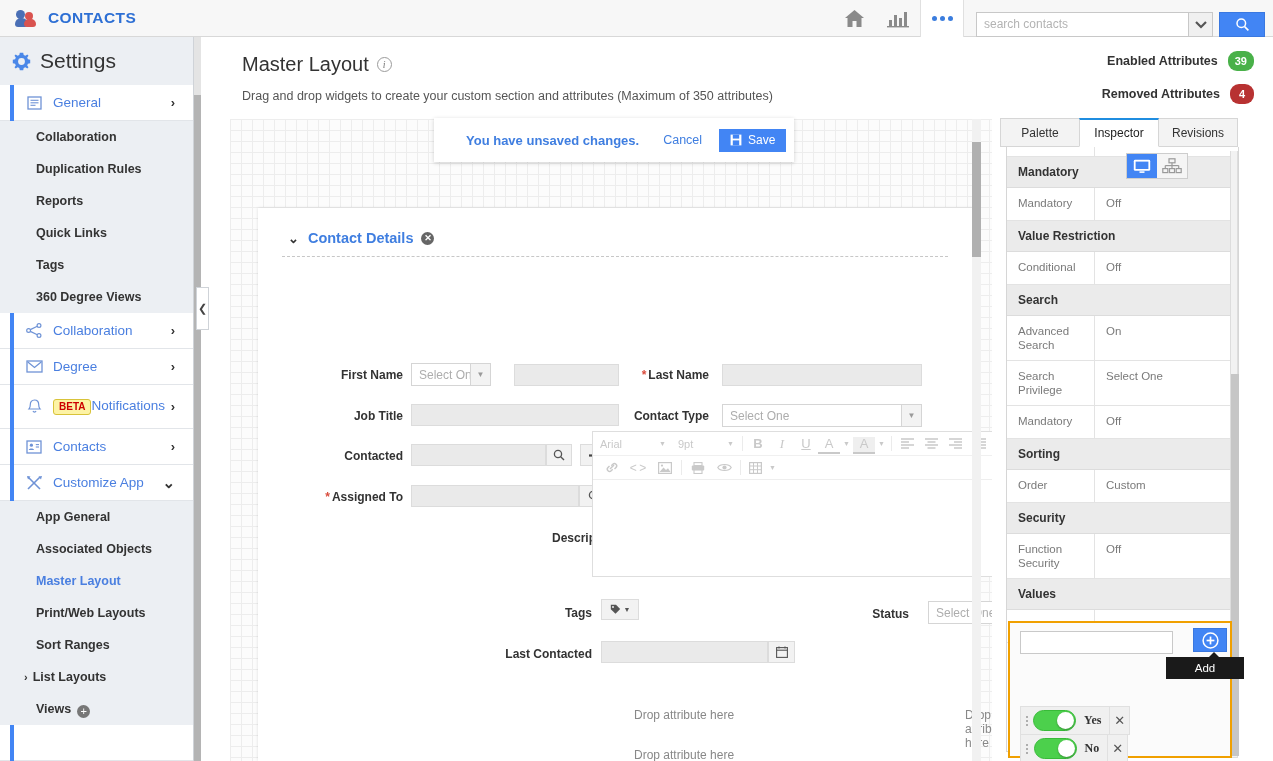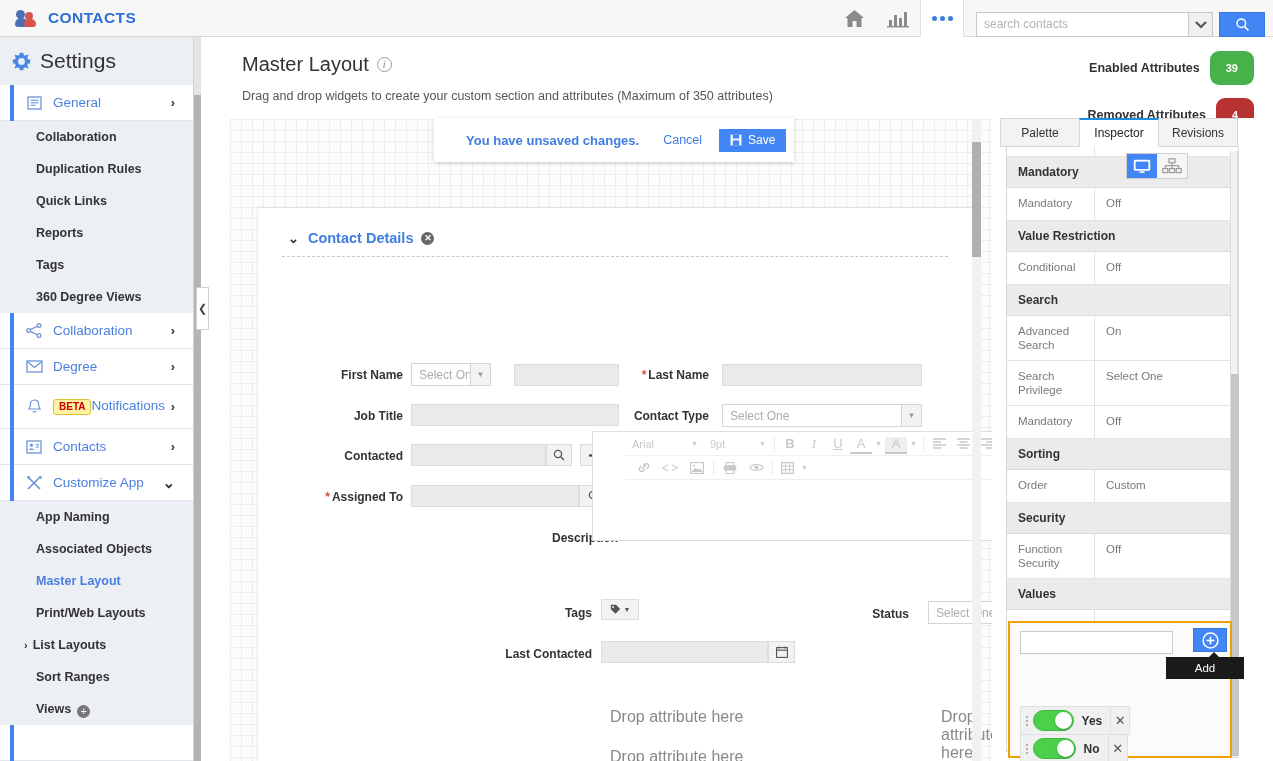--- a/index.html
+++ b/index.html
@@ -111,22 +111,22 @@
   .info-circle {
     display:inline-flex; align-items:center; justify-content:center; width:15px; height:15px;
     border:1px solid #9b9b9b; border-radius:50%; color:#777; font-size:10px; font-style:italic;
     margin-left:8px; font-family:"Liberation Serif", serif;
   }
   #page-sub { position:absolute; left:33px; top:52px; font-size:12.5px; color:#555; }
   #attr-stats { position:absolute; right:19px; top:14px; text-align:right; }
   .stat-row { display:flex; align-items:center; justify-content:flex-end; margin-bottom:13px; }
   .stat-label { font-size:12.5px; font-weight:bold; color:#333; margin-right:10px; }
   .pill {
-    min-width:24px; height:34px; border-radius:9px; color:#fff; font-size:11px; font-weight:bold;
-    display:inline-flex; align-items:center; justify-content:center; padding:0 16px;
+    min-width:24px; height:20px; border-radius:9px; color:#fff; font-size:11px; font-weight:bold;
+    display:inline-flex; align-items:center; justify-content:center; padding:0 7px;
   }
 
   
   #canvas-area {
     position:absolute; left:21px; top:82px; width:762px; height:642px;
     background-color: #fcfcfc;
     background-image:
       linear-gradient(to right, #ededed 1px, transparent 1px),
       linear-gradient(to bottom, #ededed 1px, transparent 1px);
     background-size: 11px 11px;
@@ -197,21 +197,21 @@
 
   
   #editor { position:absolute; left:390px; top:401px; width:546px; height:146px; border:1px solid #dedede; background:#fff; }
   #editor-tb1 { height:24px; display:flex; align-items:center; border-bottom:1px solid #f0f0f0; }
   #editor-tb2 { height:24px; display:flex; align-items:center; border-bottom:1px solid #eee; }
   .etool { display:flex; align-items:center; justify-content:center; height:24px; color:#c9c9c9; font-size:12px; }
   .esep { width:1px; height:15px; background:#ebebeb; margin:0 3px; }
   .efont { width:78px; font-size:11px; color:#c9c9c9; padding-left:7px; display:flex; align-items:center; }
   .efont .car { margin-left:auto; margin-right:5px; font-size:7px; }
 
-  .drop-here { position:absolute; font-size:16px; color:#888; }
+  .drop-here { position:absolute; font-size:12px; color:#888;margin-left:24px; }
 
   
   #cv-box { position:absolute; left:609px; top:595px; width:252px; height:66px; border:2px solid #f0a000; background:#fff; }
   .toggle-off {
     position:absolute; width:52px; height:20px; border-radius:10px; background:#f0f0f0; border:1px solid #dcdcdc;
   }
   .toggle-off .knob {
     position:absolute; left:1px; top:1px; width:17px; height:17px; border-radius:50%;
     background:#fff; border:1px solid #dadada;
   }
@@ -270,21 +270,21 @@
   .val-item { position:absolute; height:29px; display:flex; align-items:center; background:#f0f0f0; border:1px solid #e0e0e0; }
   .val-grip { width:14px; display:flex; flex-direction:column; align-items:center; justify-content:center; gap:2px; }
   .val-grip i { width:2px; height:2px; background:#999; border-radius:50%; display:block; }
   .toggle-on {
     width:48px; height:21px; border-radius:11px; background:#4cd04c; position:relative; border:1px solid #38bb38;
   }
   .toggle-on .knob {
     position:absolute; right:1px; top:1px; width:17px; height:17px; border-radius:50%; background:#fff;
     box-shadow:0 1px 2px rgba(0,0,0,.3);
   }
-  .val-label { font-size:12px; font-weight:bold; color:#333; margin:0 8px; }
+  .val-label { font-size:12px; font-weight:bold; color:#333; margin:0 8px;font-family:Liberation Serif, serif; }
   .val-x {
     width:22px; height:27px; display:flex; align-items:center; justify-content:center;
     color:#555; font-size:13px; background:#f0f0f0; border-left:1px solid #e0e0e0; cursor:pointer;
   }
   svg { display:block; }
 </style>
 </head>
 <body>
 
 <div id="topbar">
@@ -364,22 +364,22 @@
           <line x1="3.5" y1="4.3" x2="11.5" y2="4.3" stroke="#6f93d6" stroke-width="1.1"></line>
           <line x1="3.5" y1="6.8" x2="11.5" y2="6.8" stroke="#6f93d6" stroke-width="1.1"></line>
           <line x1="3.5" y1="9.3" x2="8.5" y2="9.3" stroke="#6f93d6" stroke-width="1.1"></line>
         </svg>
     </span>
     <span class="glabel">General</span>
     <span class="chev">›</span>
   </div>
   <div class="side-sub">Collaboration</div>
   <div class="side-sub">Duplication Rules</div>
+  <div class="side-sub">Reports</div>
   <div class="side-sub">Quick Links</div>
-  <div class="side-sub">Reports</div>
   <div class="side-sub">Tags</div>
   <div class="side-sub">360 Degree Views</div>
 
   <div class="side-group">
     <span class="bar"></span>
     <span class="gicon">
       <svg width="16" height="15" viewBox="0 0 16 15">
           <circle cx="13" cy="2.5" r="1.9" stroke="#6f93d6" stroke-width="1.2" fill="none"></circle>
           <circle cx="13" cy="12.5" r="1.9" stroke="#6f93d6" stroke-width="1.2" fill="none"></circle>
           <circle cx="2.6" cy="7.5" r="1.9" stroke="#6f93d6" stroke-width="1.2" fill="none"></circle>
@@ -439,28 +439,28 @@
       <svg width="17" height="16" viewBox="0 0 17 16">
           <line x1="2" y1="2" x2="14" y2="14" stroke="#6f93d6" stroke-width="1.6"></line>
           <line x1="14" y1="2" x2="2" y2="14" stroke="#6f93d6" stroke-width="1.6"></line>
           <path d="M1 1 L4.5 1.6 L2 4.5 Z" fill="#6f93d6"></path>
           <path d="M16 1 L12.5 1.6 L15 4.5 Z" fill="#6f93d6"></path>
         </svg>
     </span>
     <span class="glabel">Customize App</span>
     <span class="chev" style="font-size:15px">⌄</span>
   </div>
-  <div class="side-sub">App Naming</div>
+  <div class="side-sub">App General</div>
   <div class="side-sub">Associated Objects</div>
   <div class="side-sub active">Master Layout</div>
   <div class="side-sub">Print/Web Layouts</div>
+  <div class="side-sub">Sort Ranges</div>
   <div class="side-sub with-chev">
     <span class="mini-chev">›</span><span>List Layouts</span>
   </div>
-  <div class="side-sub">Sort Ranges</div>
   <div class="side-sub">
     <span>Views</span><span class="plus-circle">+</span>
   </div>
 
   <div class="side-group">
     <span class="bar"></span>
 
   </div>
 
 </div>
@@ -561,21 +561,21 @@
             </svg>
         </span>
       </div>
 
       <div class="fld-label" style="left:351px; top:282px; width:100px;">Categories</div>
       <div class="inp" style="left:464px; top:277px; width:200px;"></div>
 
       <div class="fld-label" style="left:265px; top:323px; width:95px;">Description</div>
     </div>
 
-    <div id="editor" style="left:362px; top:312px; width:546px; height:110px;padding-left:32px;">
+    <div id="editor" style="left:362px; top:312px; width:546px; height:146px;">
       <div id="editor-tb1">
         <div class="efont">
             <span>Arial</span>
             <span class="car">▼</span>
           </div>
         <div class="efont" style="width:68px">
             <span>9pt</span>
             <span class="car">▼</span>
           </div>
         <span class="esep"></span>

